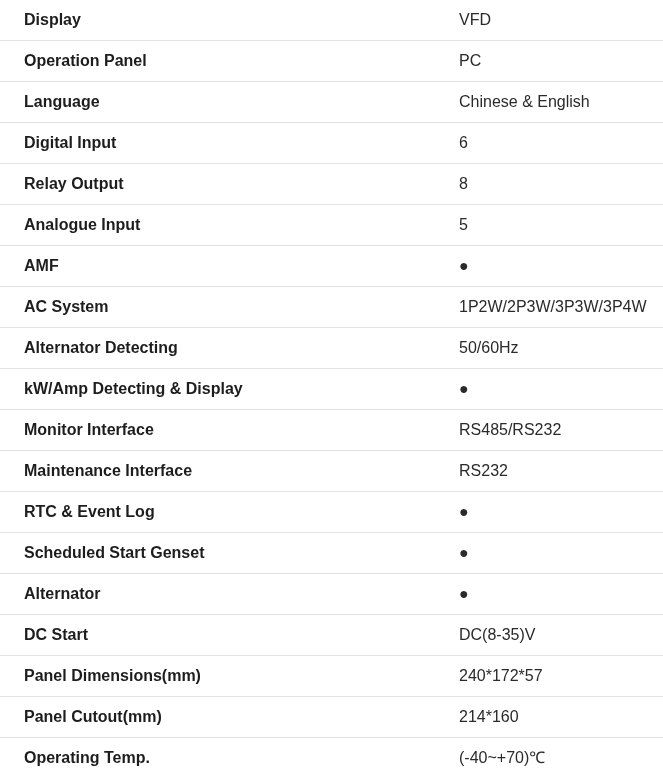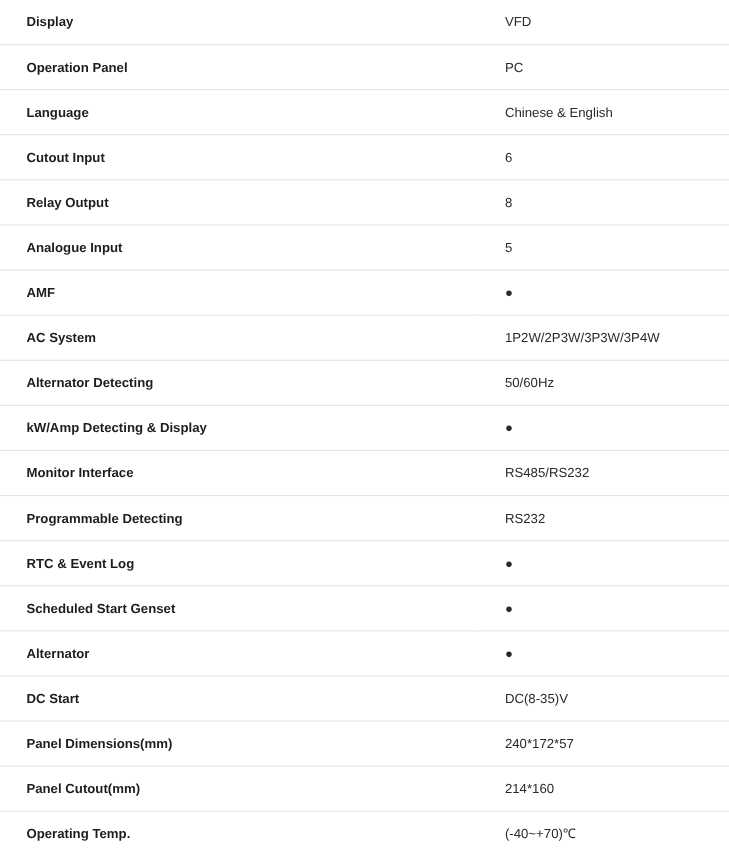--- a/index.html
+++ b/index.html
@@ -18,21 +18,21 @@
     width: 663px;
     border-collapse: collapse;
     table-layout: fixed;
   }
   .spec-table tr {
     height: 40px;
   }
   .spec-table td {
     border-bottom: 1px solid #e3e3e3;
     padding: 0 0 0 24px;
-    font-size: 12px;
+    font-size: 16px;
     line-height: 40px;
     vertical-align: middle;
     white-space: nowrap;
     overflow: hidden;
     text-overflow: ellipsis;
   }
   .col-label {
     width: 411px;
     font-weight: bold;
     color: #1d1d1d;
@@ -59,21 +59,21 @@
     </tr>
     <tr>
       <td class="col-label">Operation Panel</td>
       <td class="col-value">PC</td>
     </tr>
     <tr>
       <td class="col-label">Language</td>
       <td class="col-value">Chinese &amp; English</td>
     </tr>
     <tr>
-      <td class="col-label">Cutout Input</td>
+      <td class="col-label">Digital Input</td>
       <td class="col-value">6</td>
     </tr>
     <tr>
       <td class="col-label">Relay Output</td>
       <td class="col-value">8</td>
     </tr>
     <tr>
       <td class="col-label">Analogue Input</td>
       <td class="col-value">5</td>
     </tr>
@@ -91,21 +91,21 @@
     </tr>
     <tr>
       <td class="col-label">kW/Amp Detecting &amp; Display</td>
       <td class="col-value bullet">●</td>
     </tr>
     <tr>
       <td class="col-label">Monitor Interface</td>
       <td class="col-value">RS485/RS232</td>
     </tr>
     <tr>
-      <td class="col-label">Programmable Detecting</td>
+      <td class="col-label">Maintenance Interface</td>
       <td class="col-value">RS232</td>
     </tr>
     <tr>
       <td class="col-label">RTC &amp; Event Log</td>
       <td class="col-value bullet">●</td>
     </tr>
     <tr>
       <td class="col-label">Scheduled Start Genset</td>
       <td class="col-value bullet">●</td>
     </tr>

